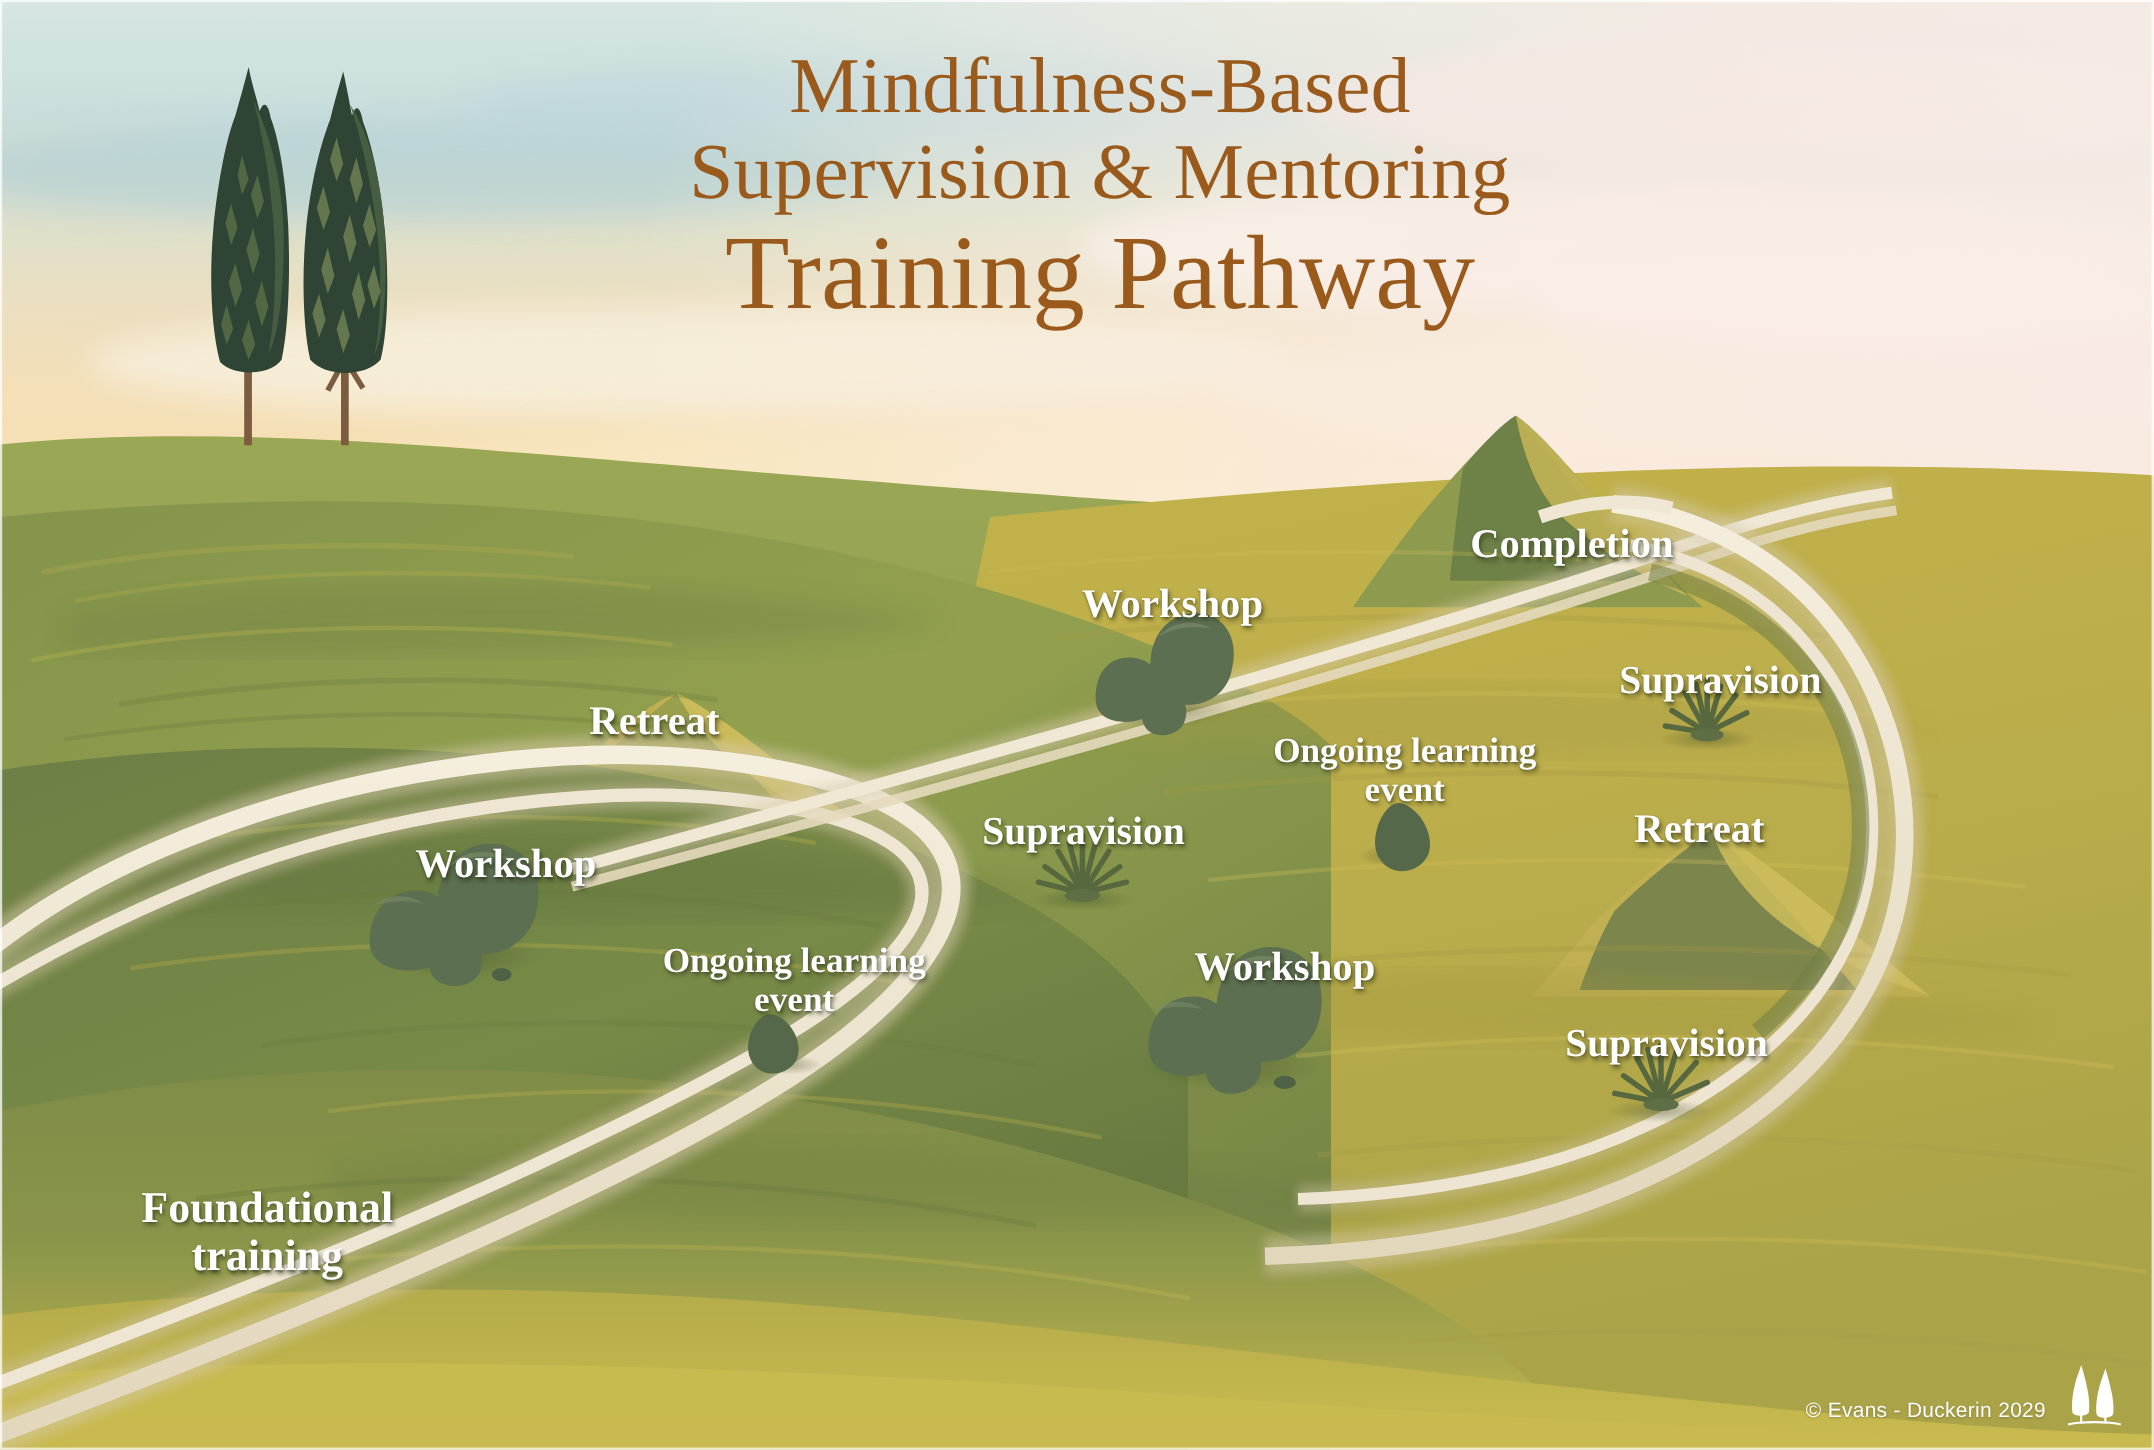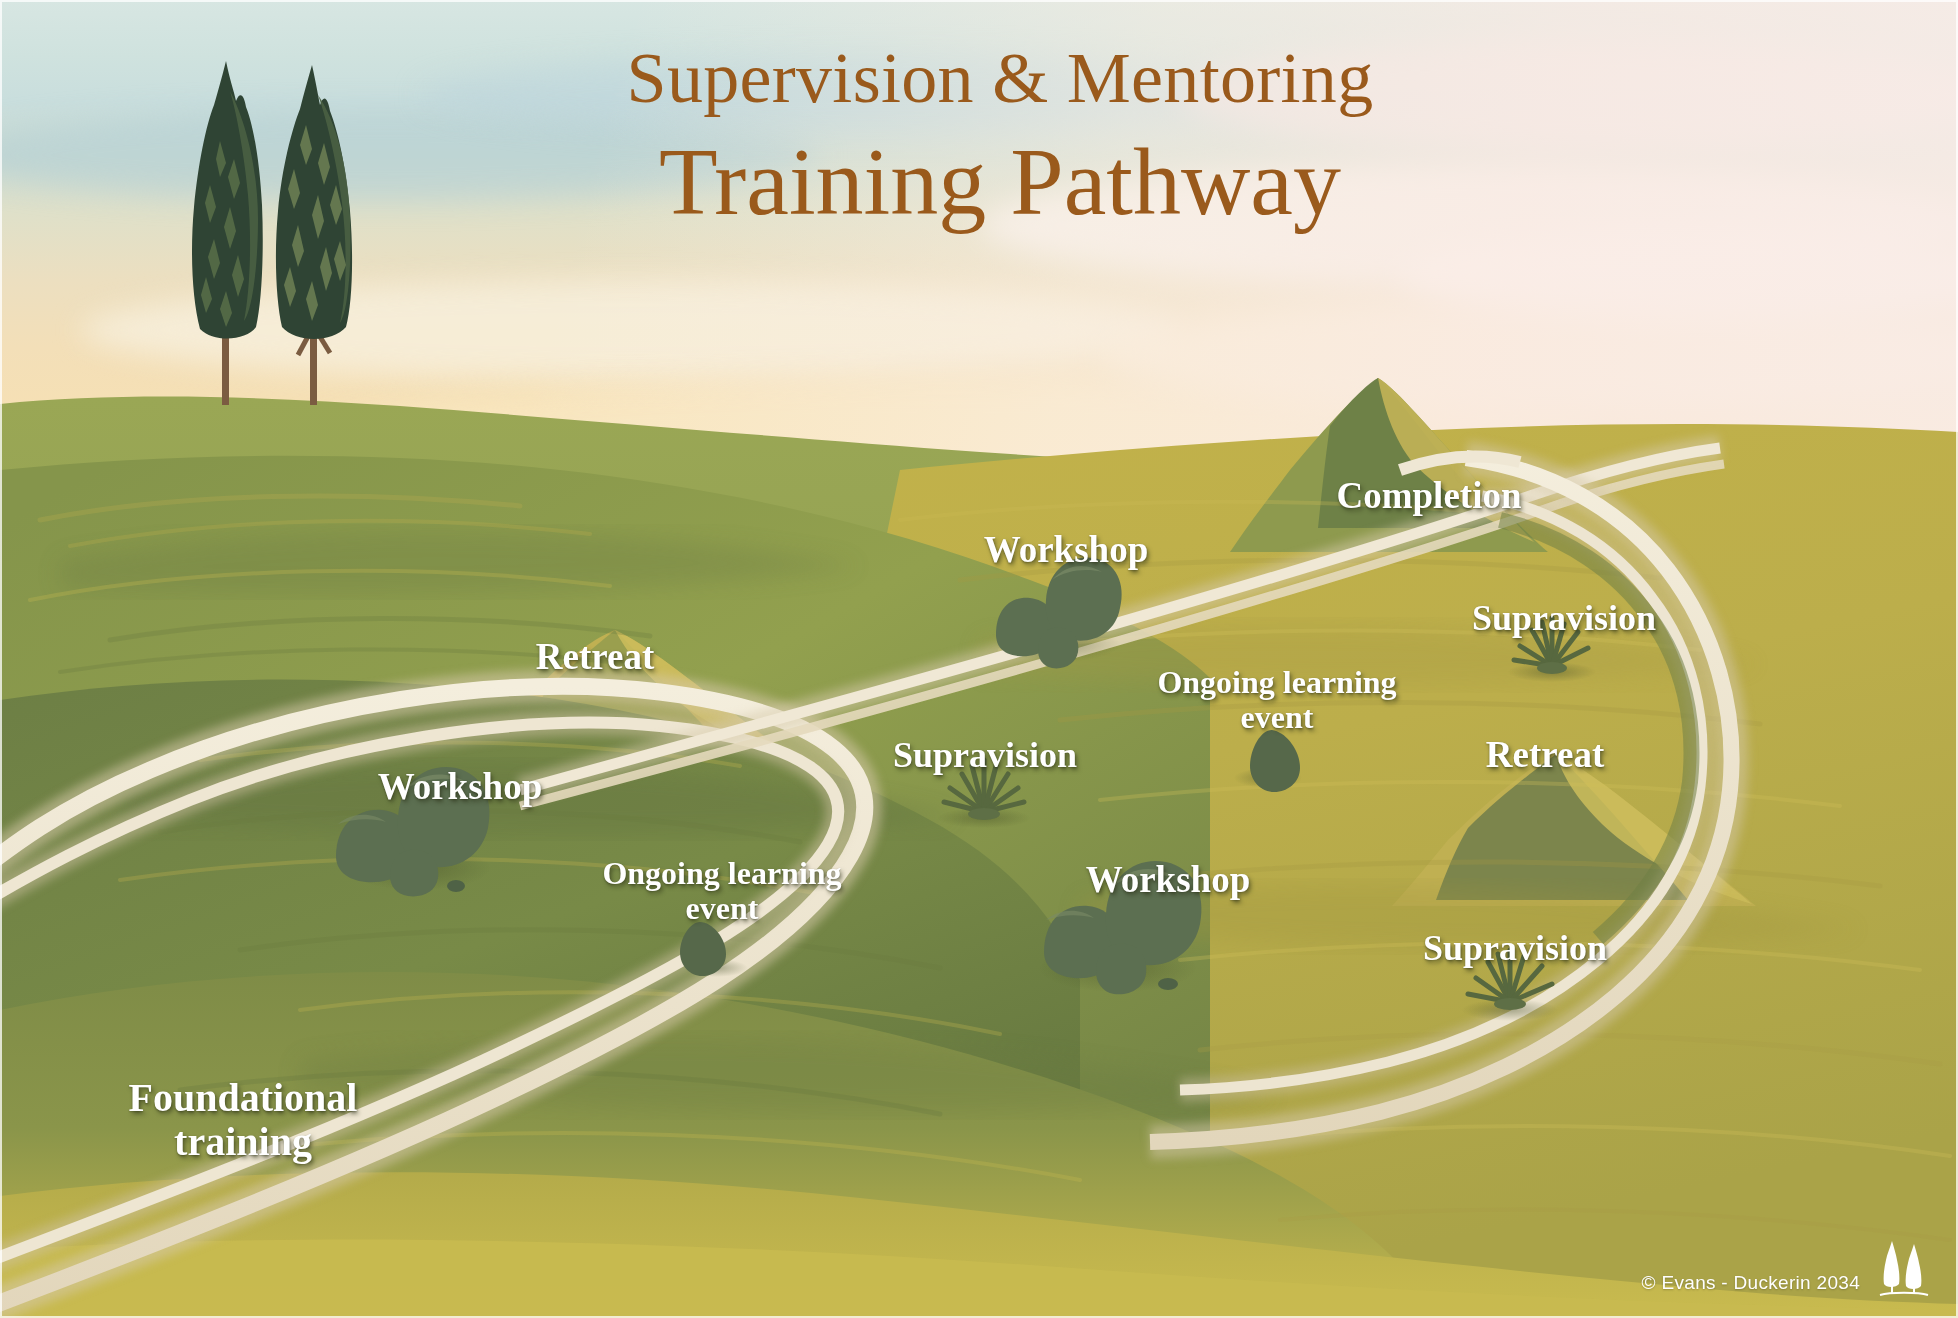--- a/index.html
+++ b/index.html
@@ -95,21 +95,21 @@
     color: #9a5a1c;
   }
   .title-l1, .title-l2 {
     font-size: 72px;
     letter-spacing: 0.3px;
     margin-bottom: 6px;
     white-space: nowrap;
   }
   .title-l3 {
     font-size: 96px;
-    margin-top: 20px;
+    margin-top: 8px;
     white-space: nowrap;
   }
 
   
   .stage-label {
     position: absolute;
     color: #ffffff;
     font-weight: bold;
     text-align: center;
     line-height: 1.1;
@@ -499,20 +499,21 @@
           <path d="M156,192 L162,218 L156,236 L150,212 Z"></path>
           <path d="M120,212 L126,236 L120,252 L114,230 Z"></path>
           <path d="M142,226 L148,250 L142,266 L136,244 Z"></path>
           <path d="M170,186 L176,210 L170,226 L164,204 Z"></path>
         </g>
       </g>
     </svg>
   </div>
 
   <div class="title-block">
+    <div class="title-l1">Mindfulness-Based</div>
     <div class="title-l2">Supervision &amp; Mentoring</div>
     <div class="title-l3">Training Pathway</div>
   </div>
 
   <div id="stage-layer">
       <div class="stage-label" style="left: 243px; top: 1120px; font-size: 40px;">Foundational
 training</div>
       <div class="stage-label" style="left: 460px; top: 787px; font-size: 37px;">Workshop</div>
       <div class="stage-label" style="left: 595px; top: 657px; font-size: 37px;">Retreat</div>
       <div class="stage-label" style="left: 722px; top: 891px; font-size: 32px;">Ongoing learning
@@ -522,21 +523,21 @@
       <div class="stage-label" style="left: 1066px; top: 550px; font-size: 37px;">Workshop</div>
       <div class="stage-label" style="left: 1277px; top: 700px; font-size: 32px;">Ongoing learning
 event</div>
       <div class="stage-label" style="left: 1429px; top: 496px; font-size: 37px;">Completion</div>
       <div class="stage-label" style="left: 1564px; top: 619px; font-size: 36px;">Supravision</div>
       <div class="stage-label" style="left: 1545px; top: 755px; font-size: 37px;">Retreat</div>
       <div class="stage-label" style="left: 1515px; top: 949px; font-size: 36px;">Supravision</div>
     </div>
 
   <div class="footer">
-    <div class="copyright">© Evans - Duckerin 2034</div>
+    <div class="copyright">© Evans - Duckerin 2029</div>
     <svg class="logo" viewBox="0 0 56 62">
       <path d="M16,3 C18,10 20,16 21,22 C23,30 24,40 23,46 C20,50 10,50 8,46
                C7,40 8,30 10,22 C11,16 14,10 16,3 Z" fill="#ffffff"></path>
       <rect x="15" y="45" width="2" height="11" fill="#ffffff"></rect>
       <path d="M38,6 C40,13 42,19 43,25 C45,33 46,42 45,48 C42,52 32,52 30,48
                C29,42 30,33 32,25 C33,19 36,13 38,6 Z" fill="#ffffff"></path>
       <rect x="37" y="47" width="2" height="9" fill="#ffffff"></rect>
       <path d="M4,57 C14,54 42,54 52,57" stroke="#ffffff" stroke-width="2" fill="none"></path>
     </svg>
   </div>

